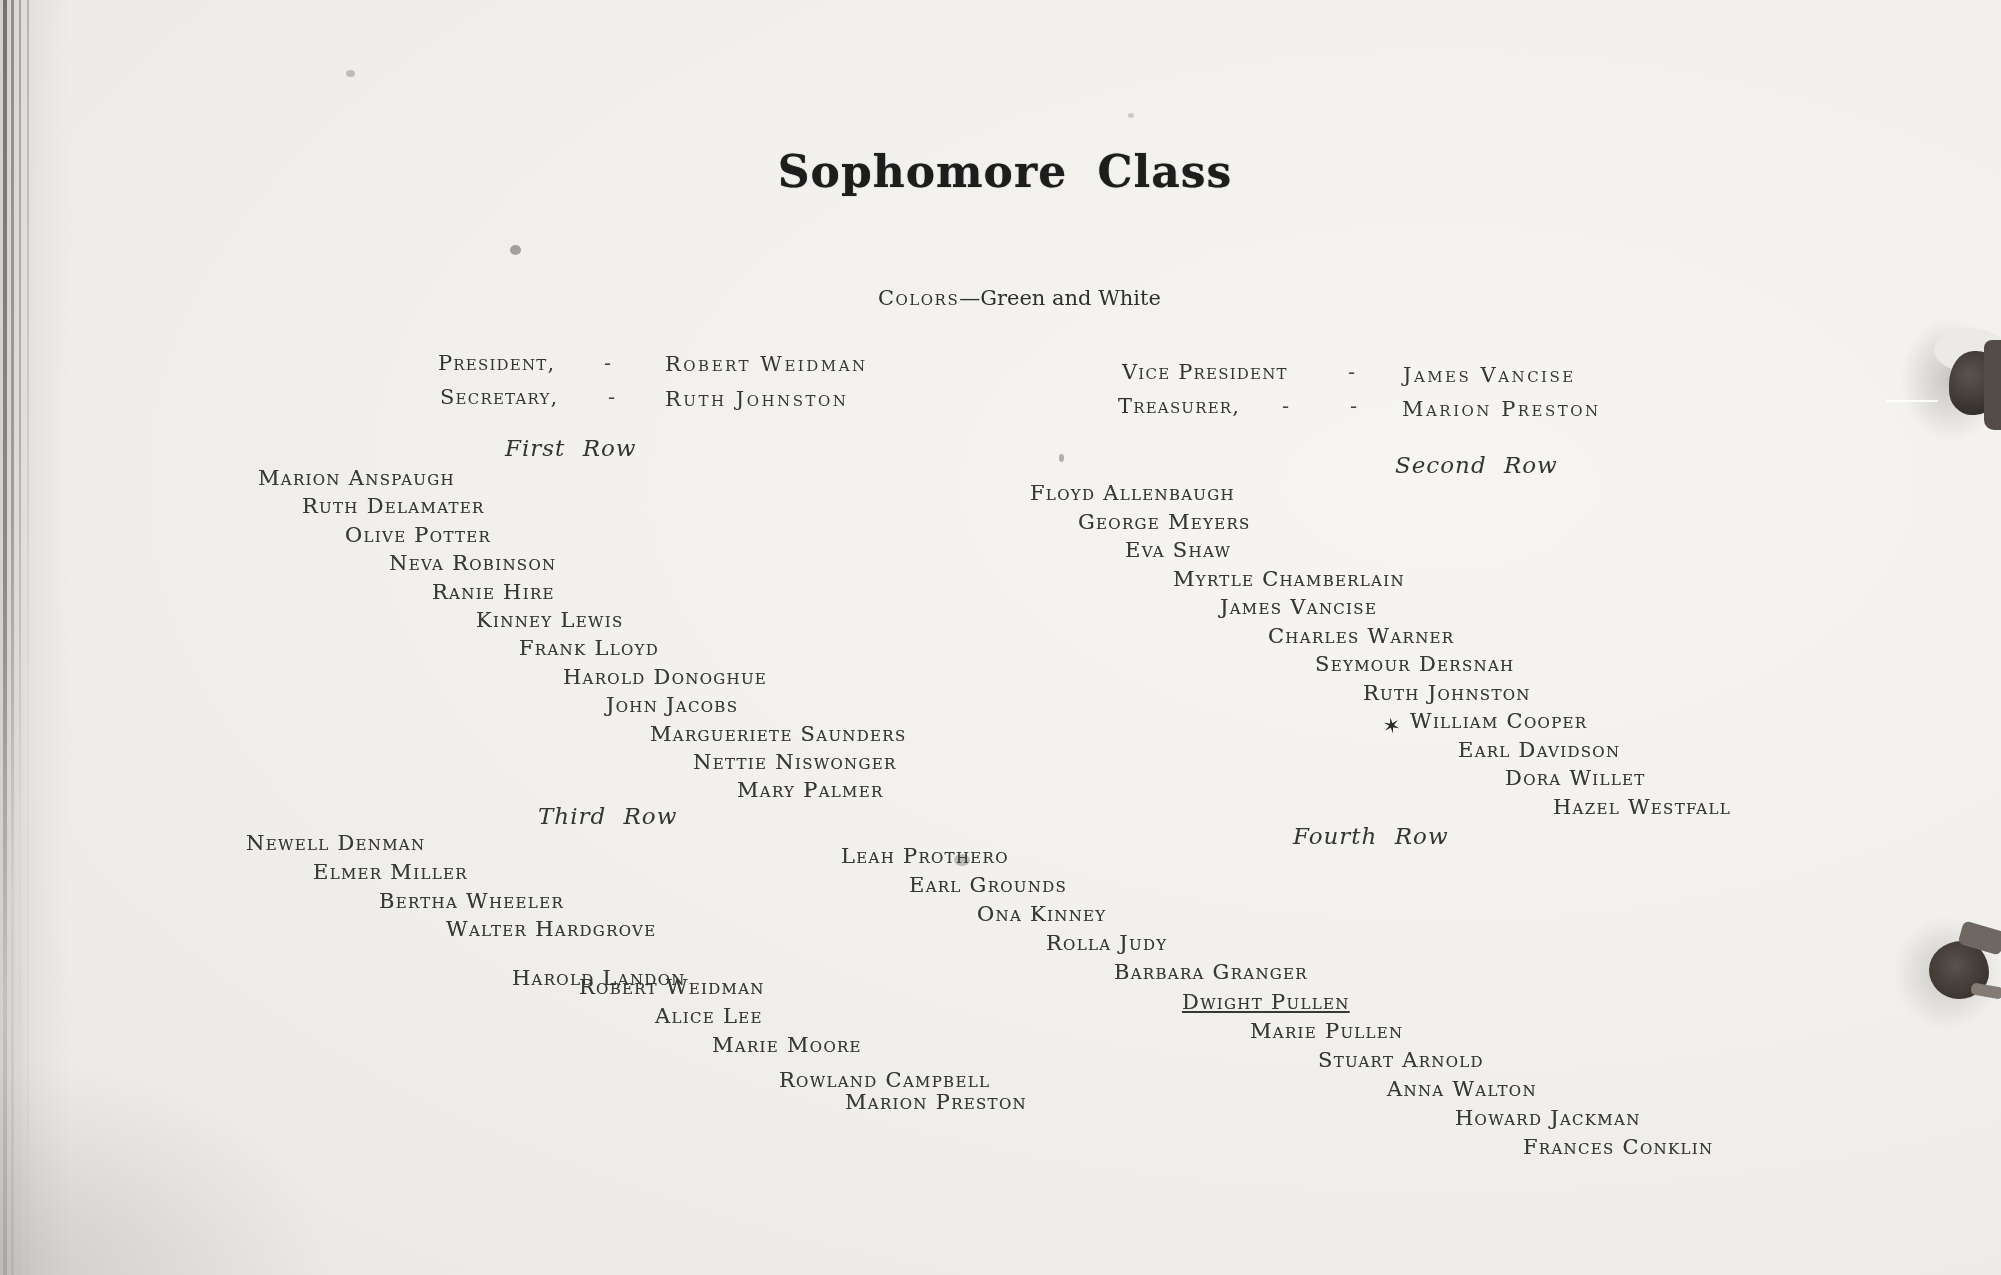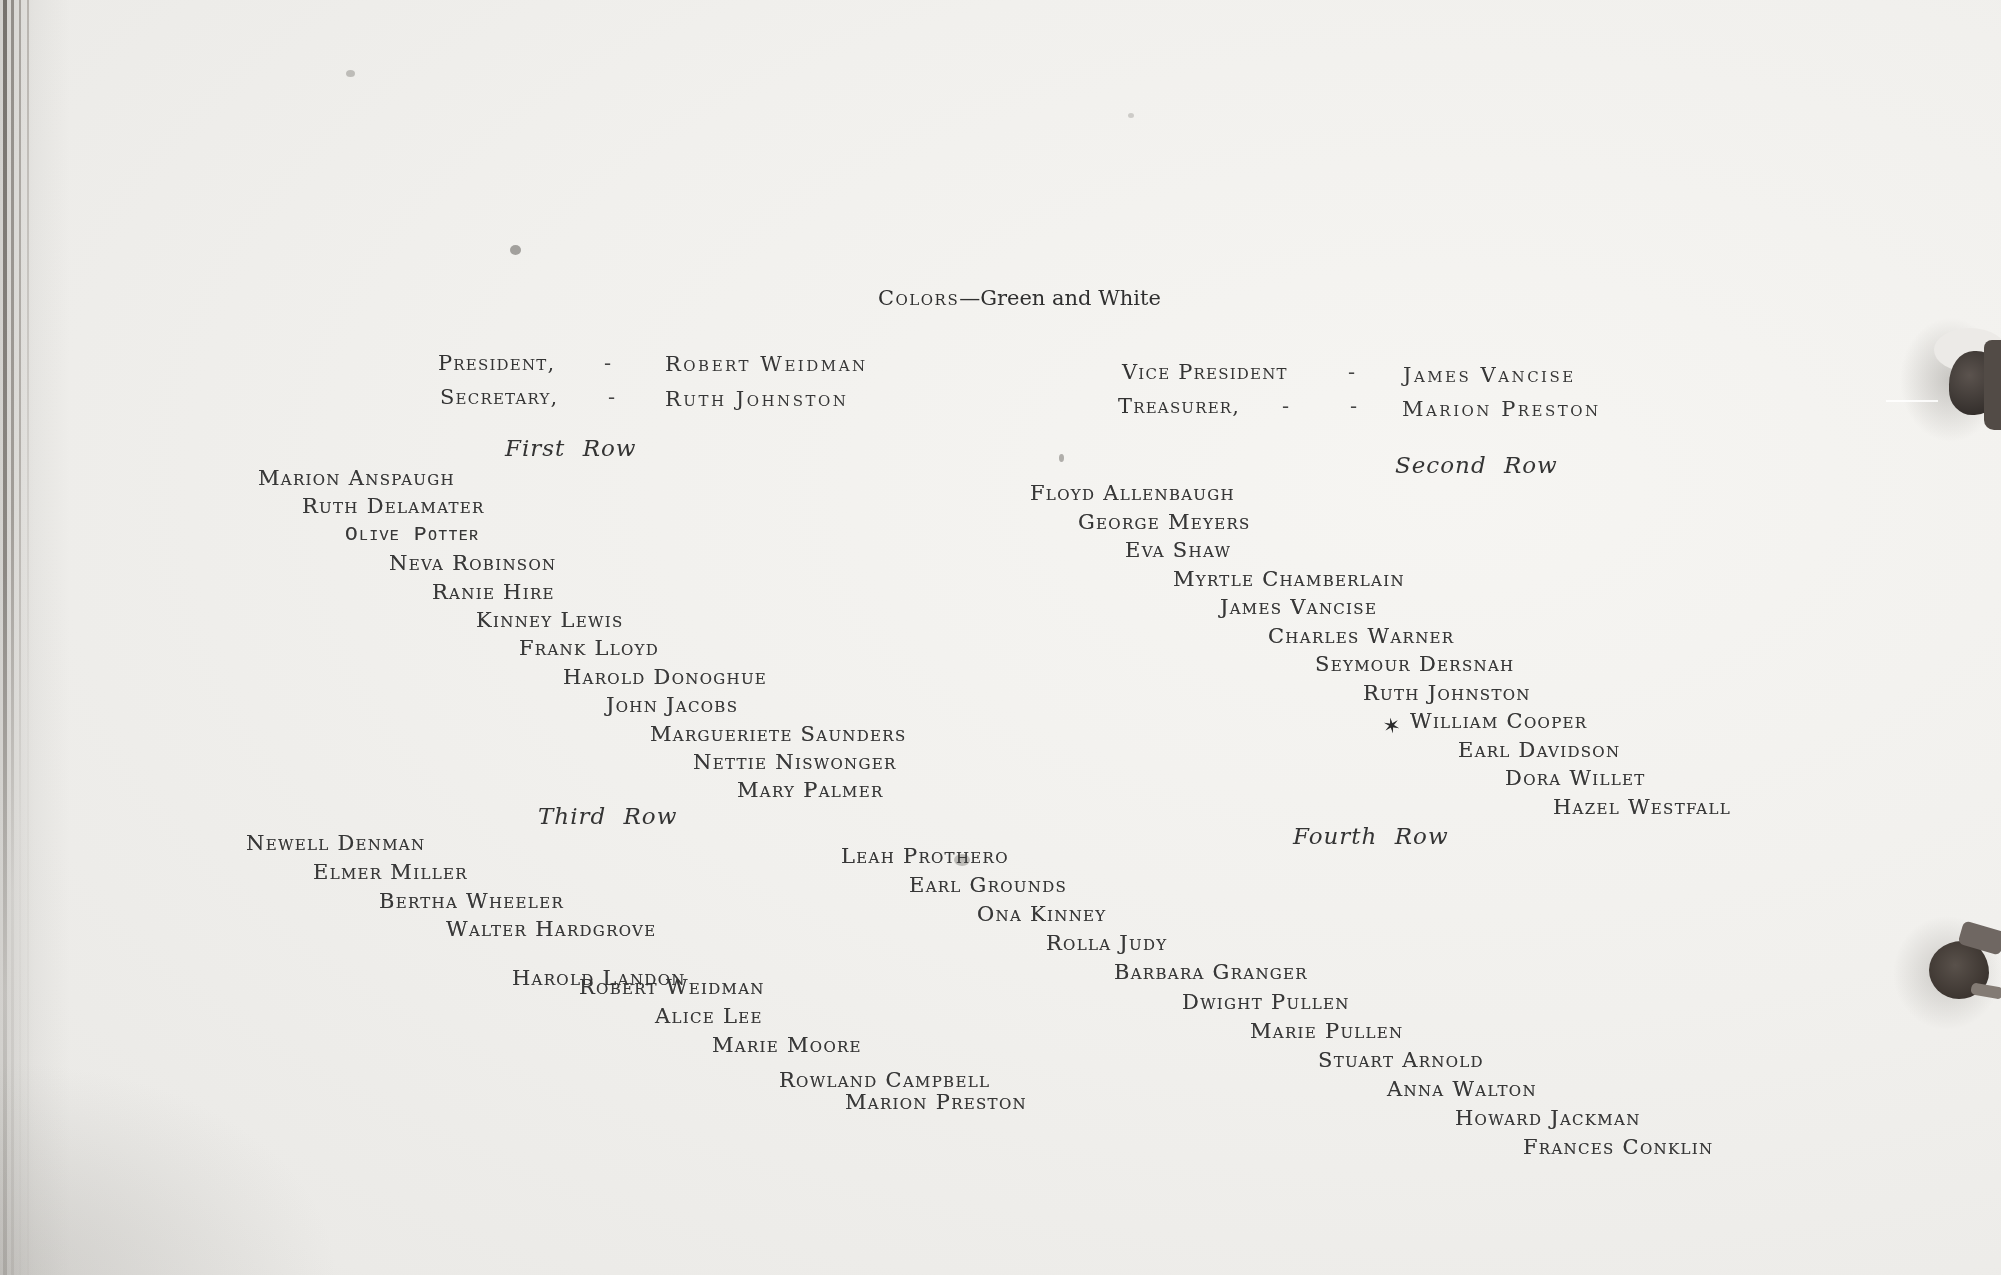--- a/index.html
+++ b/index.html
@@ -97,20 +97,21 @@
   <div class="core c2b"></div>
   <div class="core c2c"></div>
 
   <div class="speck s1"></div>
   <div class="speck s2"></div>
   <div class="speck s3"></div>
   <div class="speck s4"></div>
   <div class="speck s5"></div>
   <div class="speck s6"></div>
 
+  <div class="title">Sophomore Class</div>
 
   <div class="colors-line">
     <span class="sc">Colors</span><span>—Green and White</span>
   </div>
 
   <div class="off lbl sc" style="left:438px;top:351px">President,</div>
   <div class="off dash" style="left:604px;top:351px">-</div>
   <div class="off val sc" style="left:665px;top:352px">Robert Weidman</div>
 
   <div class="off lbl sc" style="left:440px;top:385px">Secretary,</div>
@@ -127,21 +128,21 @@
   <div class="off val sc" style="left:1402px;top:397px">Marion Preston</div>
 
   <div class="row-heading" style="left:505px;top:435px">First Row</div>
   <div class="row-heading" style="left:1395px;top:452px">Second Row</div>
   <div class="row-heading" style="left:538px;top:803px">Third Row</div>
   <div class="row-heading" style="left:1293px;top:823px">Fourth Row</div>
 
   <div class="row-list">
       <div class="name" style="left: 258px; top: 466px;">Marion Anspaugh</div>
       <div class="name" style="left: 302px; top: 494px;">Ruth Delamater</div>
-      <div class="name" style="left: 345px; top: 523px; font-family: Liberation Mono, monospace;">Olive Potter</div>
+      <div class="name" style="left: 345px; top: 523px;">Olive Potter</div>
       <div class="name" style="left: 389px; top: 551px;">Neva Robinson</div>
       <div class="name" style="left: 432px; top: 580px;">Ranie Hire</div>
       <div class="name" style="left: 476px; top: 608px;">Kinney Lewis</div>
       <div class="name" style="left: 519px; top: 636px;">Frank Lloyd</div>
       <div class="name" style="left: 563px; top: 665px;">Harold Donoghue</div>
       <div class="name" style="left: 606px; top: 693px;">John Jacobs</div>
       <div class="name" style="left: 650px; top: 722px;">Margueriete Saunders</div>
       <div class="name" style="left: 693px; top: 750px;">Nettie Niswonger</div>
       <div class="name" style="left: 737px; top: 778px;">Mary Palmer</div>
     </div>
@@ -170,21 +171,21 @@
       <div class="name" style="left: 712px; top: 1033px;">Marie Moore</div>
       <div class="name" style="left: 779px; top: 1068px;">Rowland Campbell</div>
       <div class="name" style="left: 845px; top: 1090px;">Marion Preston</div>
     </div>
   <div class="row-list">
       <div class="name" style="left: 841px; top: 844px;">Leah Prothero</div>
       <div class="name" style="left: 909px; top: 873px;">Earl Grounds</div>
       <div class="name" style="left: 977px; top: 902px;">Ona Kinney</div>
       <div class="name" style="left: 1046px; top: 931px;">Rolla Judy</div>
       <div class="name" style="left: 1114px; top: 960px;">Barbara Granger</div>
-      <div class="name" style="left: 1182px; top: 990px;">Dwight Pullen</div>
+      <div class="name" style="left: 1182px; top: 990px; text-decoration: underline;">Dwight Pullen</div>
       <div class="name" style="left: 1250px; top: 1019px;">Marie Pullen</div>
       <div class="name" style="left: 1318px; top: 1048px;">Stuart Arnold</div>
       <div class="name" style="left: 1387px; top: 1077px;">Anna Walton</div>
       <div class="name" style="left: 1455px; top: 1106px;">Howard Jackman</div>
       <div class="name" style="left: 1523px; top: 1135px;">Frances Conklin</div>
     </div>
 
 </div>
 
 </body></html>

